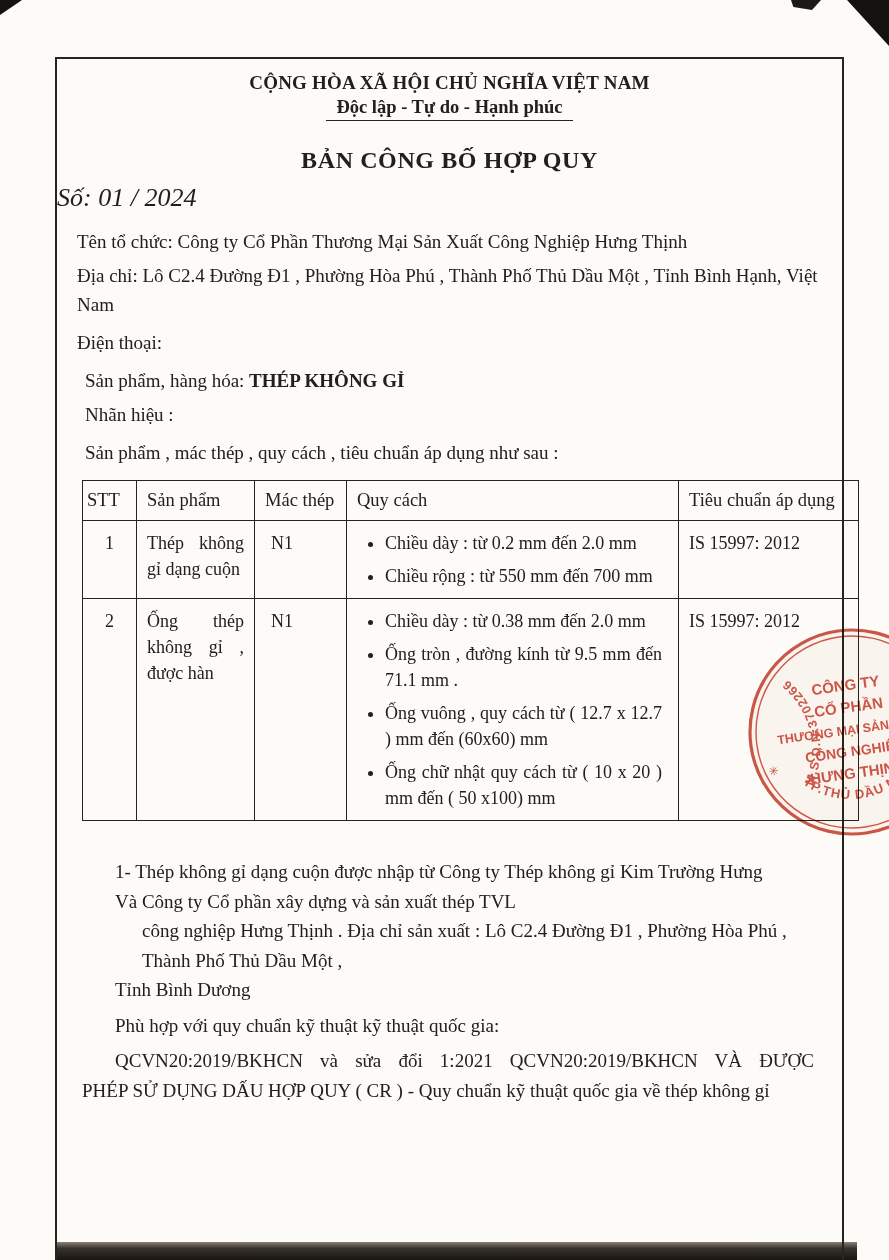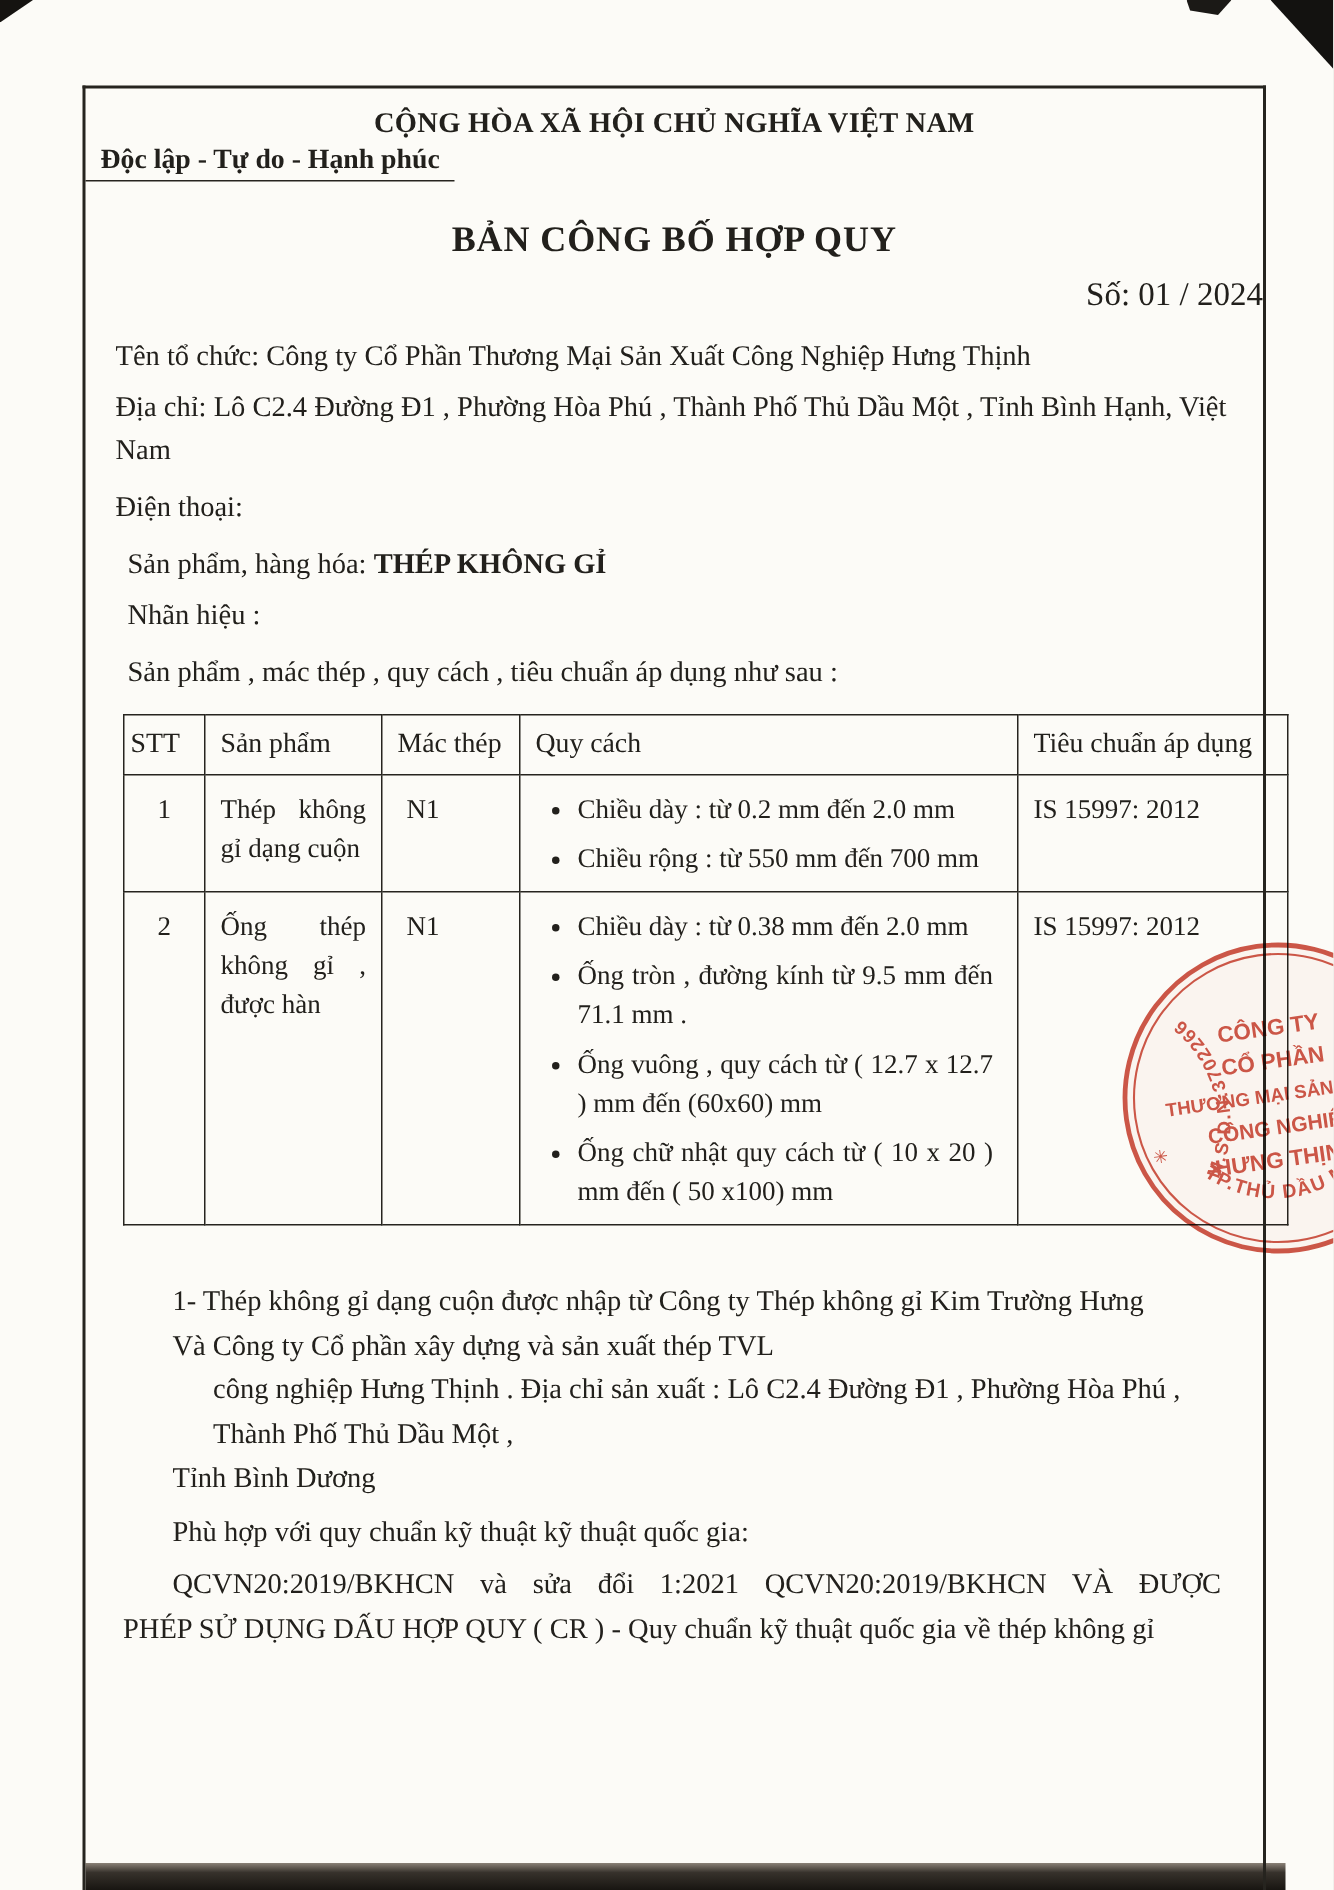--- a/index.html
+++ b/index.html
@@ -16,24 +16,24 @@
   .edge-bottom { position:absolute; left:57px; top:1242px; width:800px; height:18px;
     background:linear-gradient(180deg,#8a8177 0%, #37322c 35%, #181511 100%); }
 
   
   .frame {
     position:absolute; left:55px; top:57px; width:789px; height:1210px;
     border:2px solid #26241f; border-bottom:none; box-sizing:border-box;
   }
 
   .nat { margin-top:13px; text-align:center; font-weight:bold; font-size:19px; letter-spacing:0.2px; }
-  .motto-row { margin-top:3px; }
+  .motto-row { text-align:center; margin-top:3px; }
   .motto { display:inline-block; font-weight:bold; font-size:18.5px; border-bottom:1.6px solid #26241f; padding:0 10px 2px 10px; }
   .doc-title { margin:26px 0 0 0; text-align:center; font-size:24px; letter-spacing:0.6px; font-weight:bold; }
-  .doc-number { margin-top:9px; text-align:right; font-size:22px; }
+  .doc-number { margin-top:9px; text-align:left; font-size:26px;font-style:italic; }
 
   .body-text { padding:0 14px 0 20px; }
   .para { margin:5px 0 0 0; font-size:19px; line-height:29px; }
   .para.first { margin-top:14px; }
   .para.gap { margin-top:9px; }
   .indent-sm { margin-left:8px; }
 
   .spec-table { border-collapse:collapse; margin:13px 0 0 5px; width:776px; font-size:18px; table-layout:fixed; }
   .spec-table th, .spec-table td { border:1.6px solid #26241f; }
   .spec-table th { font-weight:normal; text-align:left; padding:9px 10px; vertical-align:middle; font-size:18.5px; }

